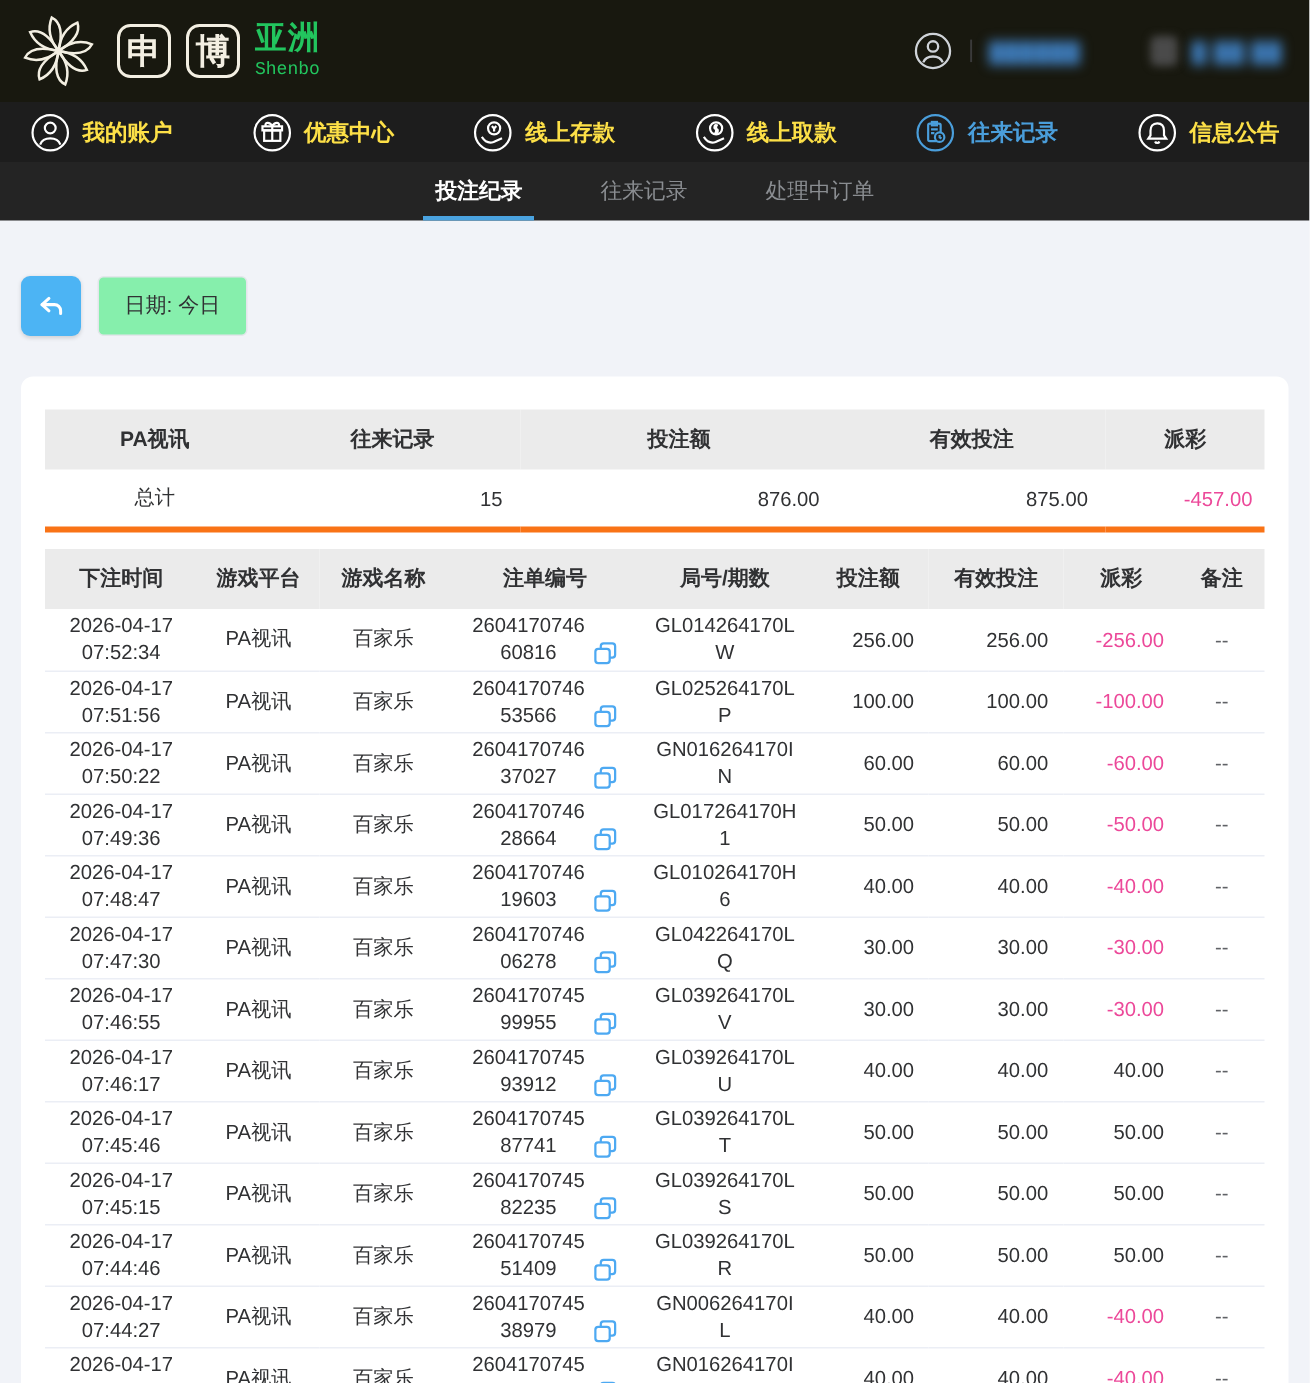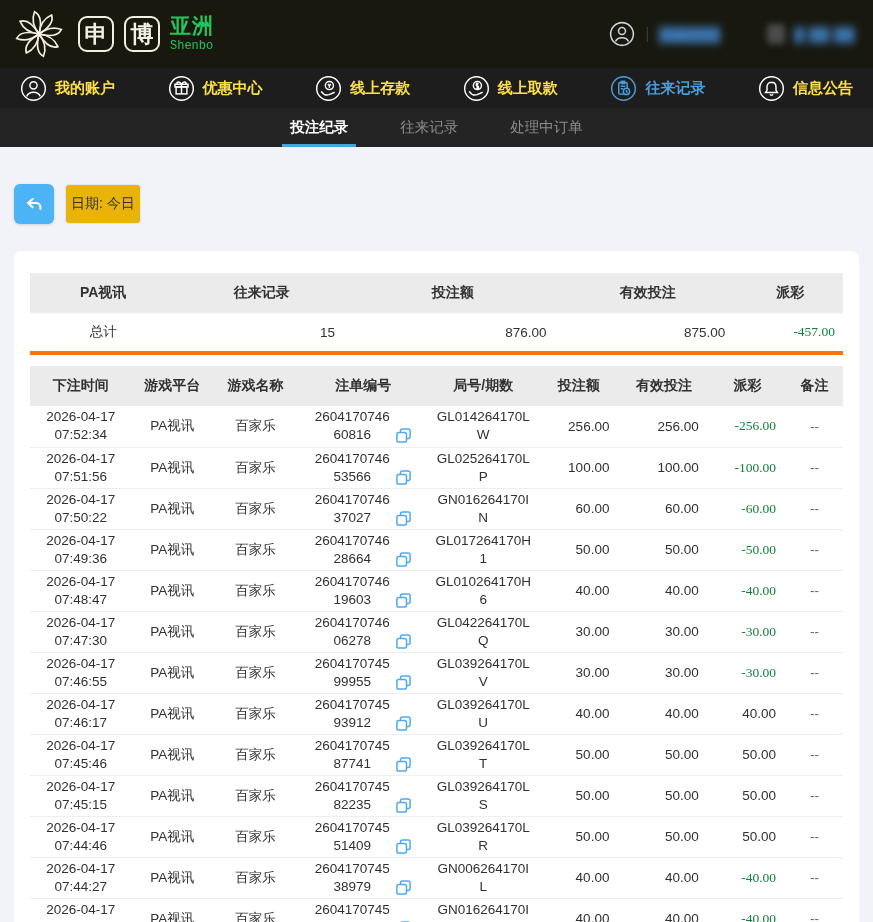--- a/index.html
+++ b/index.html
@@ -43,21 +43,21 @@
     height:3px; background:#4aa3e0; }
 
   
   .content { padding-top:37px; }
   .filter-row { display:flex; align-items:center; gap:11px; margin:0 14px 27px 14px; }
   .back-btn { width:40px; height:40px; border:none; border-radius:6px; background:#4cb4f4;
     display:flex; align-items:center; justify-content:center; cursor:pointer;
     box-shadow:0 1px 3px rgba(0,0,0,.15); }
   .back-btn svg { width:22px; height:22px; stroke:#fff; fill:none; stroke-width:2.2;
     stroke-linecap:round; stroke-linejoin:round; }
-  .date-btn { height:40px; padding:0 5px; background:#eab308; border:1px solid #e3e6eb;
+  .date-btn { height:40px; padding:0 17px; background:#86efac; border:1px solid #e3e6eb;
     border-radius:4px; font-size:14px; color:#303133; cursor:pointer;
     font-family:inherit; }
 
   .card { margin:0 14px; background:#fff; border-radius:8px 8px 0 0;
     padding:22px 16px 0 16px; min-height:700px; }
 
   table { width:100%; border-collapse:collapse; table-layout:fixed; }
   th { font-size:14px; font-weight:600; color:#303133; background:#ebebeb;
     height:40px; text-align:center; }
   td { font-size:13.5px; color:#303133; text-align:center; }
@@ -65,21 +65,21 @@
   
   .summary { margin-bottom:11px; }
   .summary td { height:40px; border-bottom:4px solid #f97316; }
   .summary .num { text-align:right; padding-right:12px; }
   .summary .num-last { text-align:right; padding-right:8px; }
 
   
   .records td { height:41px; border-bottom:1px solid #ebeef5; padding:2px 0; }
   .records .c-time div, .records .c-round div, .order-num div { line-height:18px; }
   .records .num { text-align:right; padding-right:10px; }
-  .neg { color:#15803d;font-family:Liberation Serif, serif; }
+  .neg { color:#ec4899; }
   .order-cell { display:flex; align-items:flex-end; justify-content:center; gap:5px; }
   .order-num { text-align:center; }
   .copy-btn { display:inline-flex; cursor:pointer; flex:0 0 auto; }
   .copy-btn svg { width:17px; height:17px; }
   .note-cell { color:#606266; }
 </style>
 </head>
 <body>
 
 <header class="topbar">

